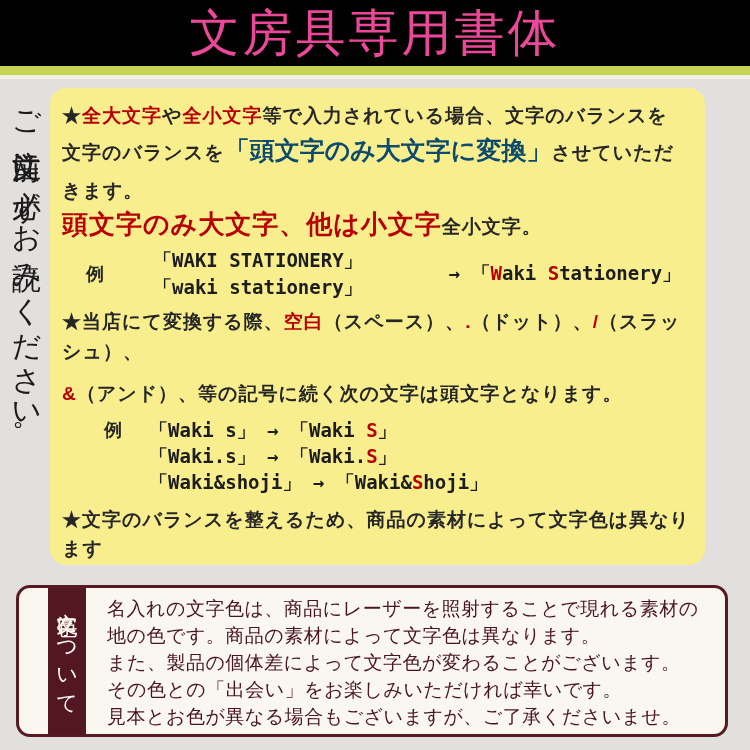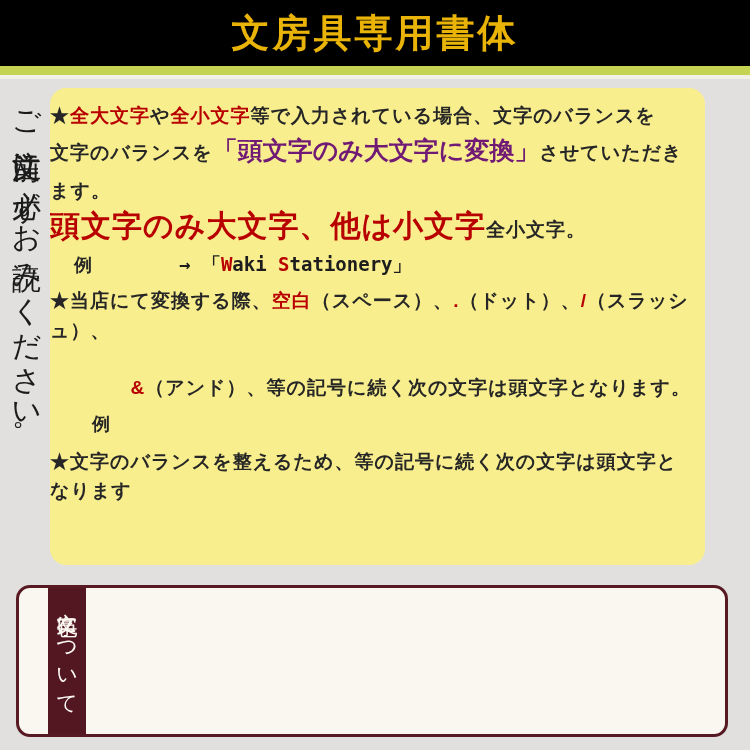--- a/index.html
+++ b/index.html
@@ -8,53 +8,53 @@
   .canvas {
     position:relative; width:750px; height:750px;
     background:#e1e0de; overflow:hidden;
   }
   
   .header {
     position:absolute; left:0; top:0; width:750px; height:66px;
     background:#000; display:flex; align-items:center; justify-content:center;
   }
   .header-title {
-    color:#eab308; font-size:38px; font-weight:bold; letter-spacing:3px;
+    color:#ec4899; font-size:50px; font-weight:normal; letter-spacing:3px;
     font-family:"Liberation Sans", sans-serif;
   }
   .accent-bar { position:absolute; left:0; top:66px; width:750px; height:9px; background:#c4d351; }
   .accent-bar-light { position:absolute; left:0; top:75px; width:750px; height:4px; background:#f0f1e4; }
 
   
   .side-note {
     position:absolute; left:2px; top:92px; width:48px; height:478px;
     writing-mode:vertical-rl; text-orientation:upright;
     font-family:"Liberation Serif", serif; font-size:29px; color:#1b1b1b;
     letter-spacing:2px; line-height:46px; text-align:left;
   }
 
   
   .notice-box {
     position:absolute; left:50px; top:88px; width:655px; height:477px;
-    background:#f8ee8e; border-radius:16px; padding:13px 14px 10px 0;
+    background:#f8ee8e; border-radius:16px; padding:13px 14px 10px 12px;
     overflow:hidden;
   }
   .jp { font-weight:bold; color:#262626; font-size:19px; letter-spacing:1px; line-height:30px; }
   .red  { color:#b80000; }
-  .red-big { color:#701a75; font-size:25px; letter-spacing:0;text-align:right; }
+  .red-big { color:#0c4a6e; font-size:25px; letter-spacing:0;text-align:right; }
   .line2 { line-height:38px; }
   .line3 { line-height:32px; }
-  .line3 .red-mid { color:#b80000; font-size:30px; }
+  .line3 .red-mid { color:#b80000; font-size:26px;font-family:Liberation Mono, monospace; }
   .mono { font-family:"DejaVu Sans Mono", monospace; font-weight:bold; font-size:19px; color:#1d1d1d; letter-spacing:0; }
   .example1 { display:flex; align-items:center; margin:4px 0 6px 0; }
   .example1 .ex-label { font-size:18px; margin:0 0 0 24px; }
   .example1 .ex-inputs { margin-left:48px; line-height:27px; }
   .example1 .ex-result { margin-left:86px; }
   .bullet2-l1 { margin-top:0; }
-  .bullet2-l2 { margin-top:27px;text-align:right; }
+  .bullet2-l2 { margin-top:12px; }
   .example2 { display:flex; margin:8px 0 10px 0; }
   .example2 .ex-label { font-size:18px; margin:0 0 0 42px; line-height:26px; }
   .example2 .ex-rows { margin-left:26px; line-height:26px; }
   .bullet3 { margin-top:6px; line-height:29px; }
 
   
   .color-box {
     position:absolute; left:16px; top:585px; width:712px; height:152px;
     background:#faf7f0; border:3px solid #571a23; border-radius:14px;
     overflow:hidden;
@@ -90,34 +90,50 @@
   <div class="notice-box">
 
     <p class="jp"><span>★</span><span class="red">全大文字</span><span>や</span><span class="red">全小文字</span><span>等で入力されている場合、文字のバランスを</span></p>
 
     <p class="jp line2"><span>文字のバランスを</span><span class="red-big">「頭文字のみ大文字に変換」</span><span>させていただきます。</span></p>
 
     <p class="jp line3"><span class="red-mid">頭文字のみ大文字、他は小文字</span><span>全小文字。</span></p>
 
     <div class="example1">
       <span class="jp ex-label">例</span>
+      <div class="ex-inputs mono">
+        <div>「WAKI STATIONERY」</div>
+        <div>「waki stationery」</div>
+      </div>
       <div class="ex-result mono"><span>→ </span><span>「</span><span class="red">W</span><span>aki </span><span class="red">S</span><span>tationery」</span></div>
     </div>
 
     <p class="jp bullet2-l1"><span>★当店にて変換する際、</span><span class="red">空白</span><span>（スペース）、</span><span class="red">.</span><span>（ドット）、</span><span class="red">/</span><span>（スラッシュ）、</span></p>
 
     <p class="jp bullet2-l2"><span class="red">&amp;</span><span>（アンド）、等の記号に続く次の文字は頭文字となります。</span></p>
 
     <div class="example2">
       <span class="jp ex-label">例</span>
+      <div class="ex-rows mono">
+        <div><span>「Waki s」 → 「Waki </span><span class="red">S</span><span>」</span></div>
+        <div><span>「Waki.s」 → 「Waki.</span><span class="red">S</span><span>」</span></div>
+        <div><span>「Waki&amp;shoji」 → 「Waki&amp;</span><span class="red">S</span><span>hoji」</span></div>
+      </div>
     </div>
 
-    <p class="jp bullet3">★文字のバランスを整えるため、等の記号に続く次の文字は頭文字となります</p>
+    <p class="jp bullet3">★文字のバランスを整えるため、商品の素材によって文字色は異なります</p>
 
   </div>
 
   <div class="color-box">
     <div class="color-strip">
       <div class="color-strip-label">文字色について</div>
     </div>
+    <div class="color-text">
+      <div>名入れの文字色は、商品にレーザーを照射することで現れる素材の</div>
+      <div>地の色です。商品の素材によって文字色は異なります。</div>
+      <div>また、製品の個体差によって文字色が変わることがございます。</div>
+      <div>その色との「出会い」をお楽しみいただければ幸いです。</div>
+      <div>見本とお色が異なる場合もございますが、ご了承くださいませ。</div>
+    </div>
   </div>
 
 </div>
 
 </body></html>

